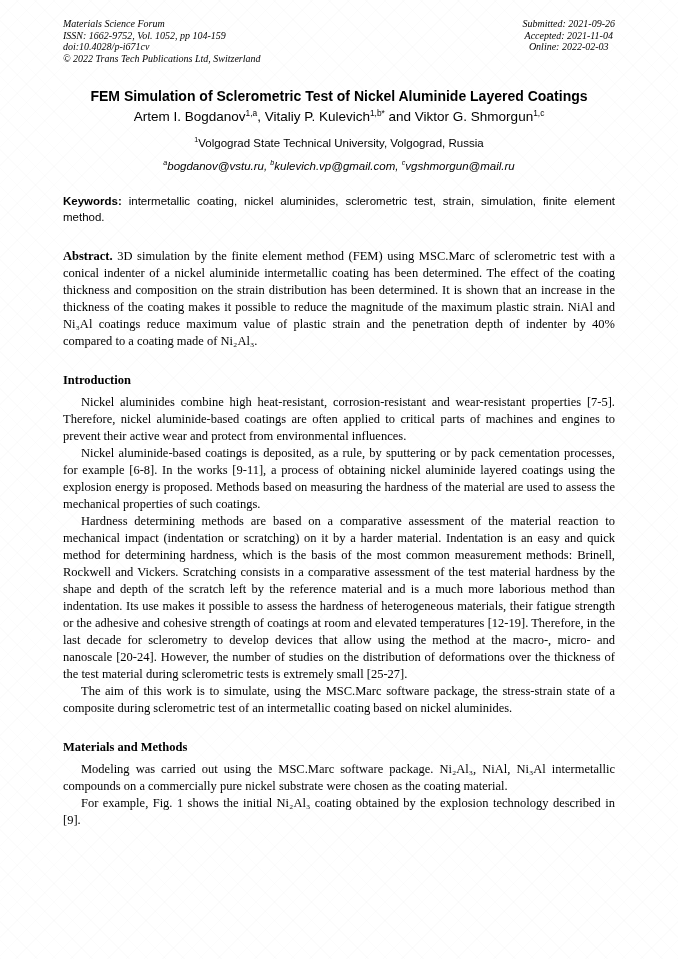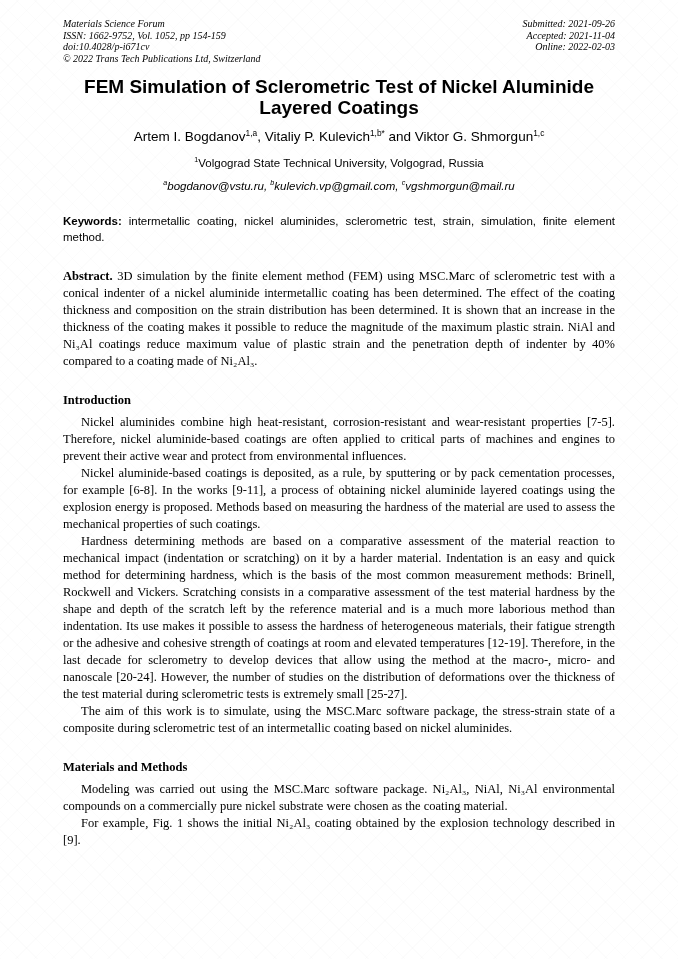--- a/index.html
+++ b/index.html
@@ -26,34 +26,33 @@
   .jheader {
     display: flex;
     justify-content: space-between;
     align-items: flex-start;
     font-style: italic;
     font-size: 10px;
     line-height: 11.5px;
     font-family: "Liberation Serif", "DejaVu Serif", serif;
   }
   .jheader .left  { text-align: left; }
-  .jheader .right { text-align: right; }
+  .jheader .right { text-align: center; }
 
   
   .title {
-    margin: 12px auto 0 auto;
+    margin: 22px auto 0 auto;
     max-width: 540px;
     text-align: center;
     font-family: "Liberation Sans", "DejaVu Sans", sans-serif;
     font-weight: bold;
-    font-size: 19px;
+    font-size: 14px;
     line-height: 21px;
   }
   .authors {
-    margin-top: 9px;
     text-align: center;
     font-family: "Liberation Sans", "DejaVu Sans", sans-serif;
     font-size: 13.5px;
     line-height: 19px;
   }
   .authors sup, .affil sup, .emails sup {
     font-size: 62%;
     line-height: 0;
   }
   .affil {
@@ -106,21 +105,21 @@
   }
 </style>
 </head>
 <body>
 
 <div class="page">
 
   <div class="jheader">
     <div class="left">
       <div>Materials Science Forum</div>
-      <div>ISSN: 1662-9752, Vol. 1052, pp 154-159</div>
+      <div>ISSN: 1662-9752, Vol. 1052, pp 104-159</div>
       <div>doi:10.4028/p-i671cv</div>
       <div>© 2022 Trans Tech Publications Ltd, Switzerland</div>
     </div>
     <div class="right">
       <div>Submitted: 2021-09-26</div>
       <div>Accepted: 2021-11-04</div>
       <div>Online: 2022-02-03</div>
     </div>
   </div>
 
@@ -139,17 +138,17 @@
   <div>
     <div class="sec-heading">Introduction</div>
     <p class="body-par">Nickel aluminides combine high heat-resistant, corrosion-resistant and wear-resistant properties [7-5]. Therefore, nickel aluminide-based coatings are often applied to critical parts of machines and engines to prevent their active wear and protect from environmental influences.</p>
     <p class="body-par">Nickel aluminide-based coatings is deposited, as a rule, by sputtering or by pack cementation processes, for example [6-8]. In the works [9-11], a process of obtaining nickel aluminide layered coatings using the explosion energy is proposed. Methods based on measuring the hardness of the material are used to assess the mechanical properties of such coatings.</p>
     <p class="body-par">Hardness determining methods are based on a comparative assessment of the material reaction to mechanical impact (indentation or scratching) on it by a harder material. Indentation is an easy and quick method for determining hardness, which is the basis of the most common measurement methods: Brinell, Rockwell and Vickers. Scratching consists in a comparative assessment of the test material hardness by the shape and depth of the scratch left by the reference material and is a much more laborious method than indentation. Its use makes it possible to assess the hardness of heterogeneous materials, their fatigue strength or the adhesive and cohesive strength of coatings at room and elevated temperatures [12-19]. Therefore, in the last decade for sclerometry to develop devices that allow using the method at the macro-, micro- and nanoscale [20-24]. However, the number of studies on the distribution of deformations over the thickness of the test material during sclerometric tests is extremely small [25-27].</p>
     <p class="body-par">The aim of this work is to simulate, using the MSC.Marc software package, the stress-strain state of a composite during sclerometric test of an intermetallic coating based on nickel aluminides.</p>
   </div>
 
   <div>
     <div class="sec-heading">Materials and Methods</div>
-    <p class="body-par">Modeling was carried out using the MSC.Marc software package. Ni₂Al₃, NiAl, Ni₃Al environmental compounds on a commercially pure nickel substrate were chosen as the coating material.</p>
+    <p class="body-par">Modeling was carried out using the MSC.Marc software package. Ni₂Al₃, NiAl, Ni₃Al intermetallic compounds on a commercially pure nickel substrate were chosen as the coating material.</p>
     <p class="body-par">For example, Fig. 1 shows the initial Ni₂Al₃ coating obtained by the explosion technology described in [9].</p>
   </div>
 
 </div>
 
 </body></html>

